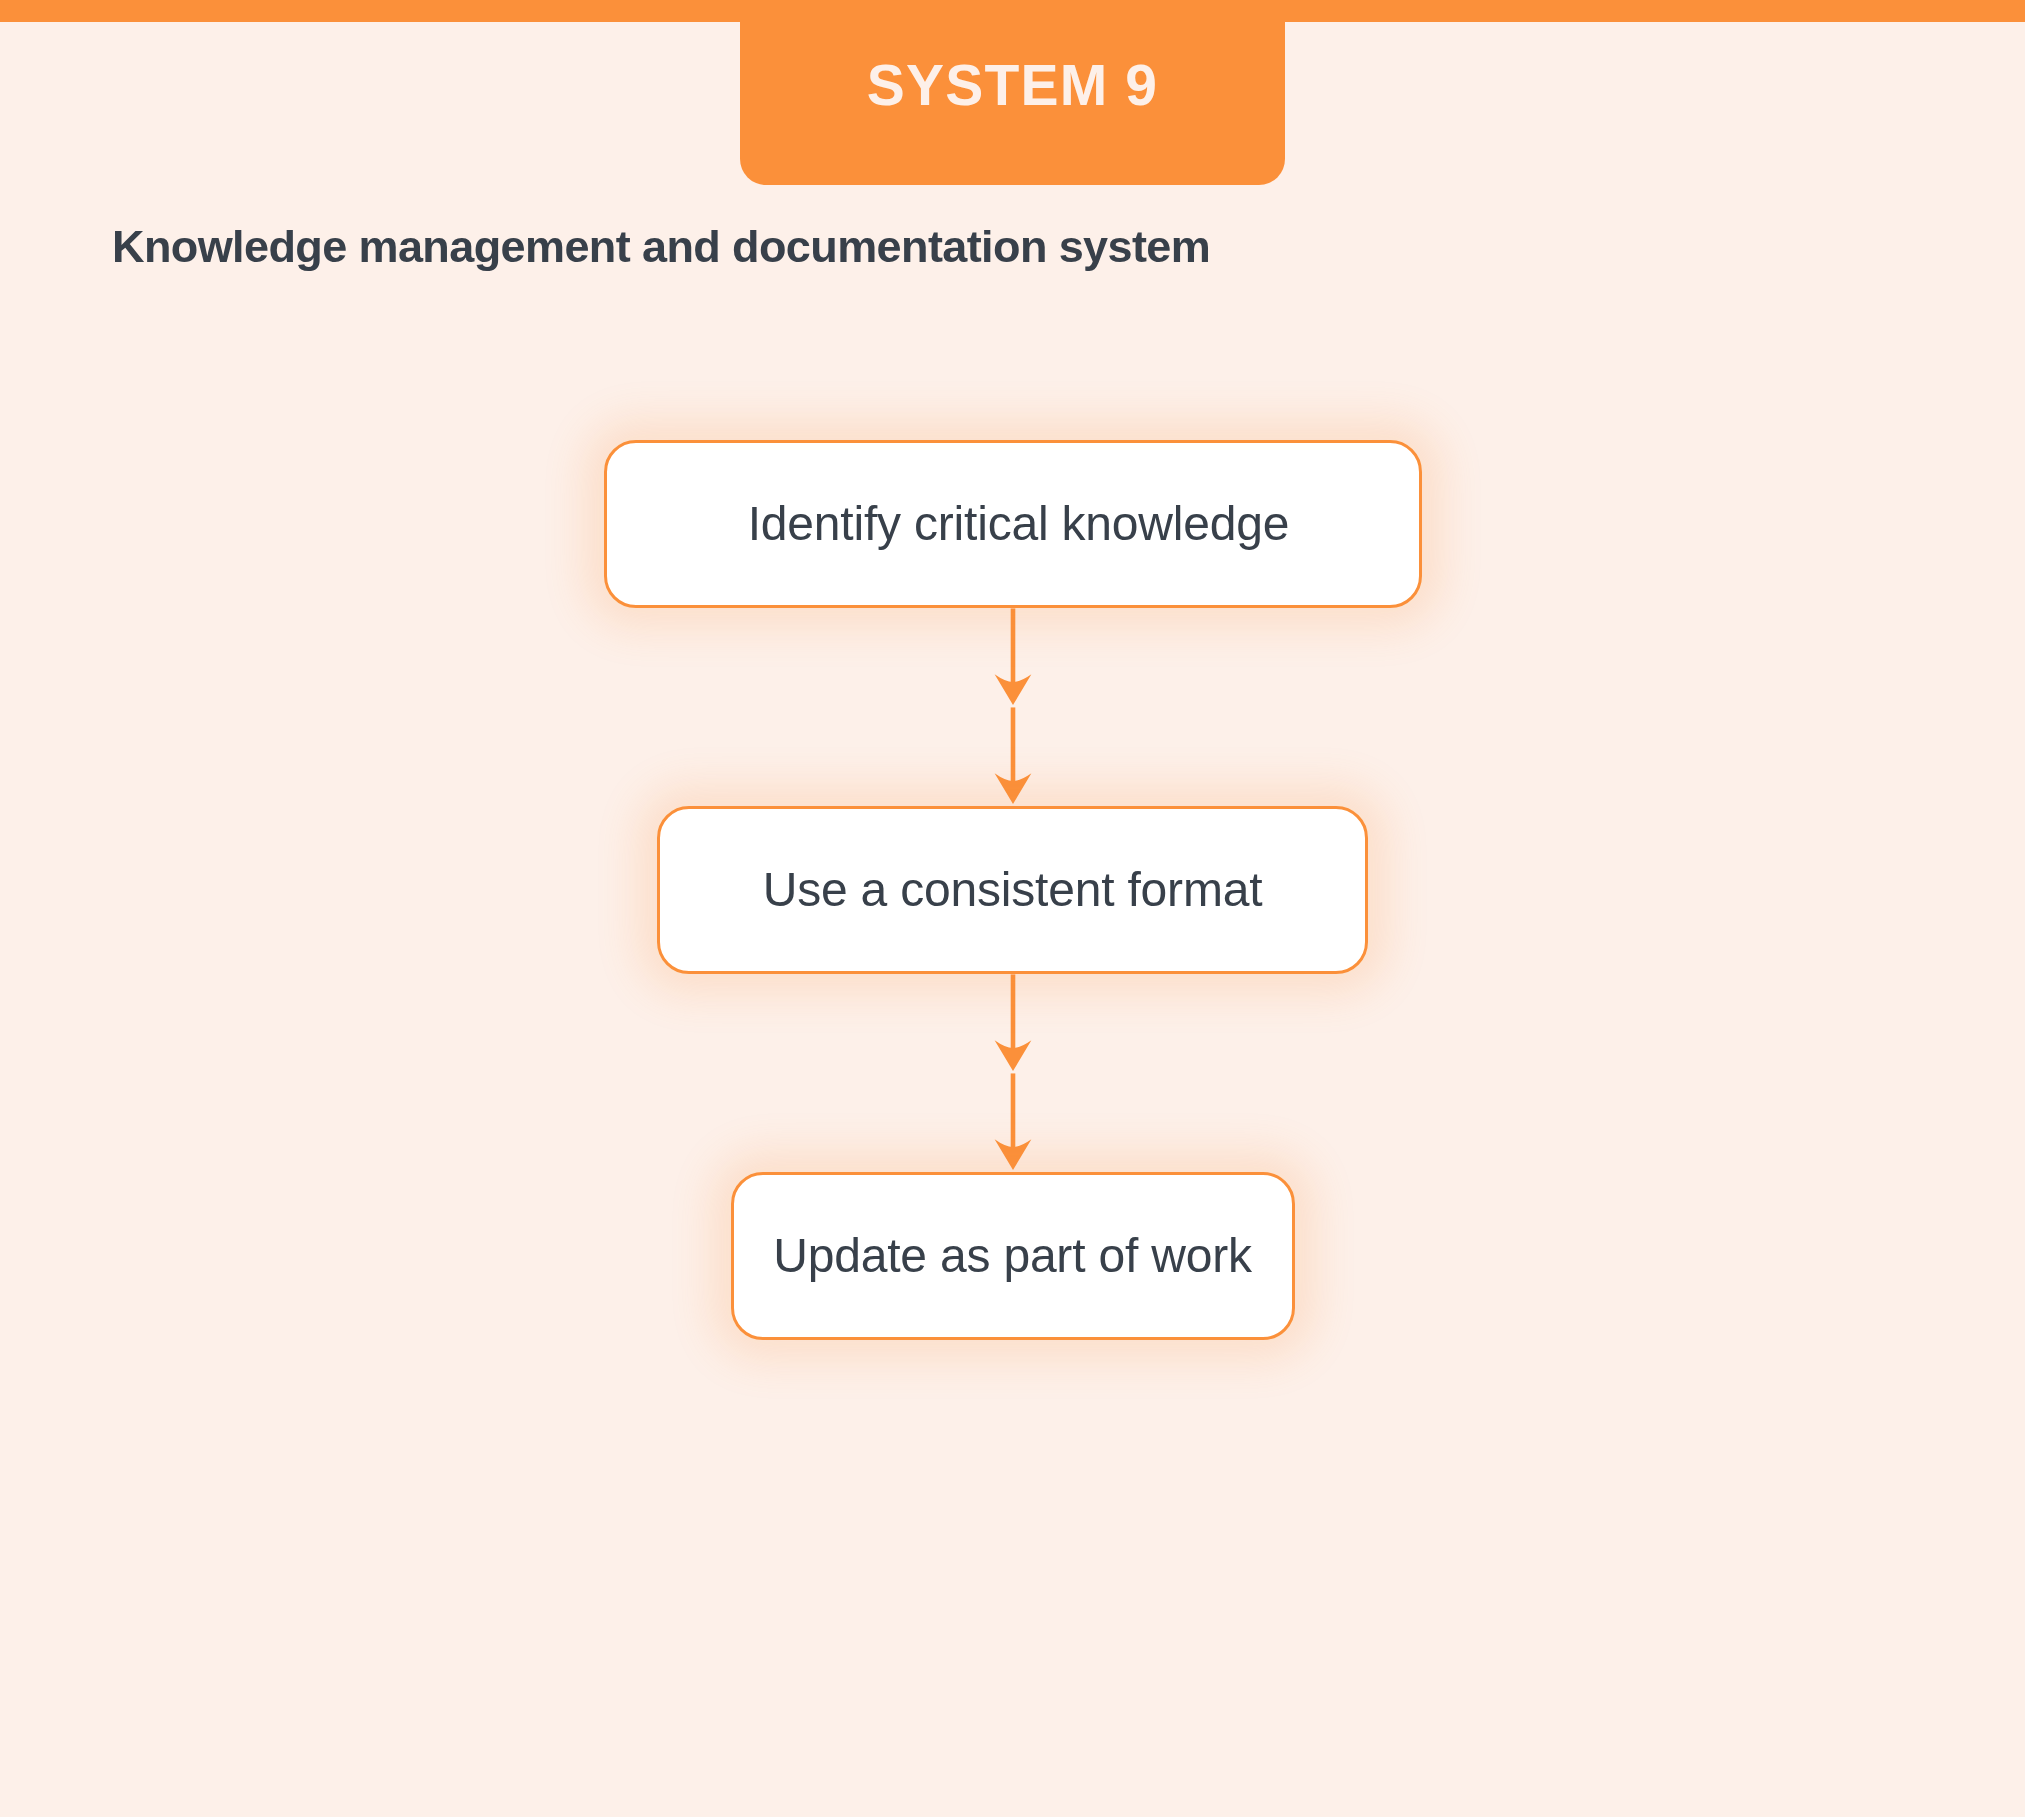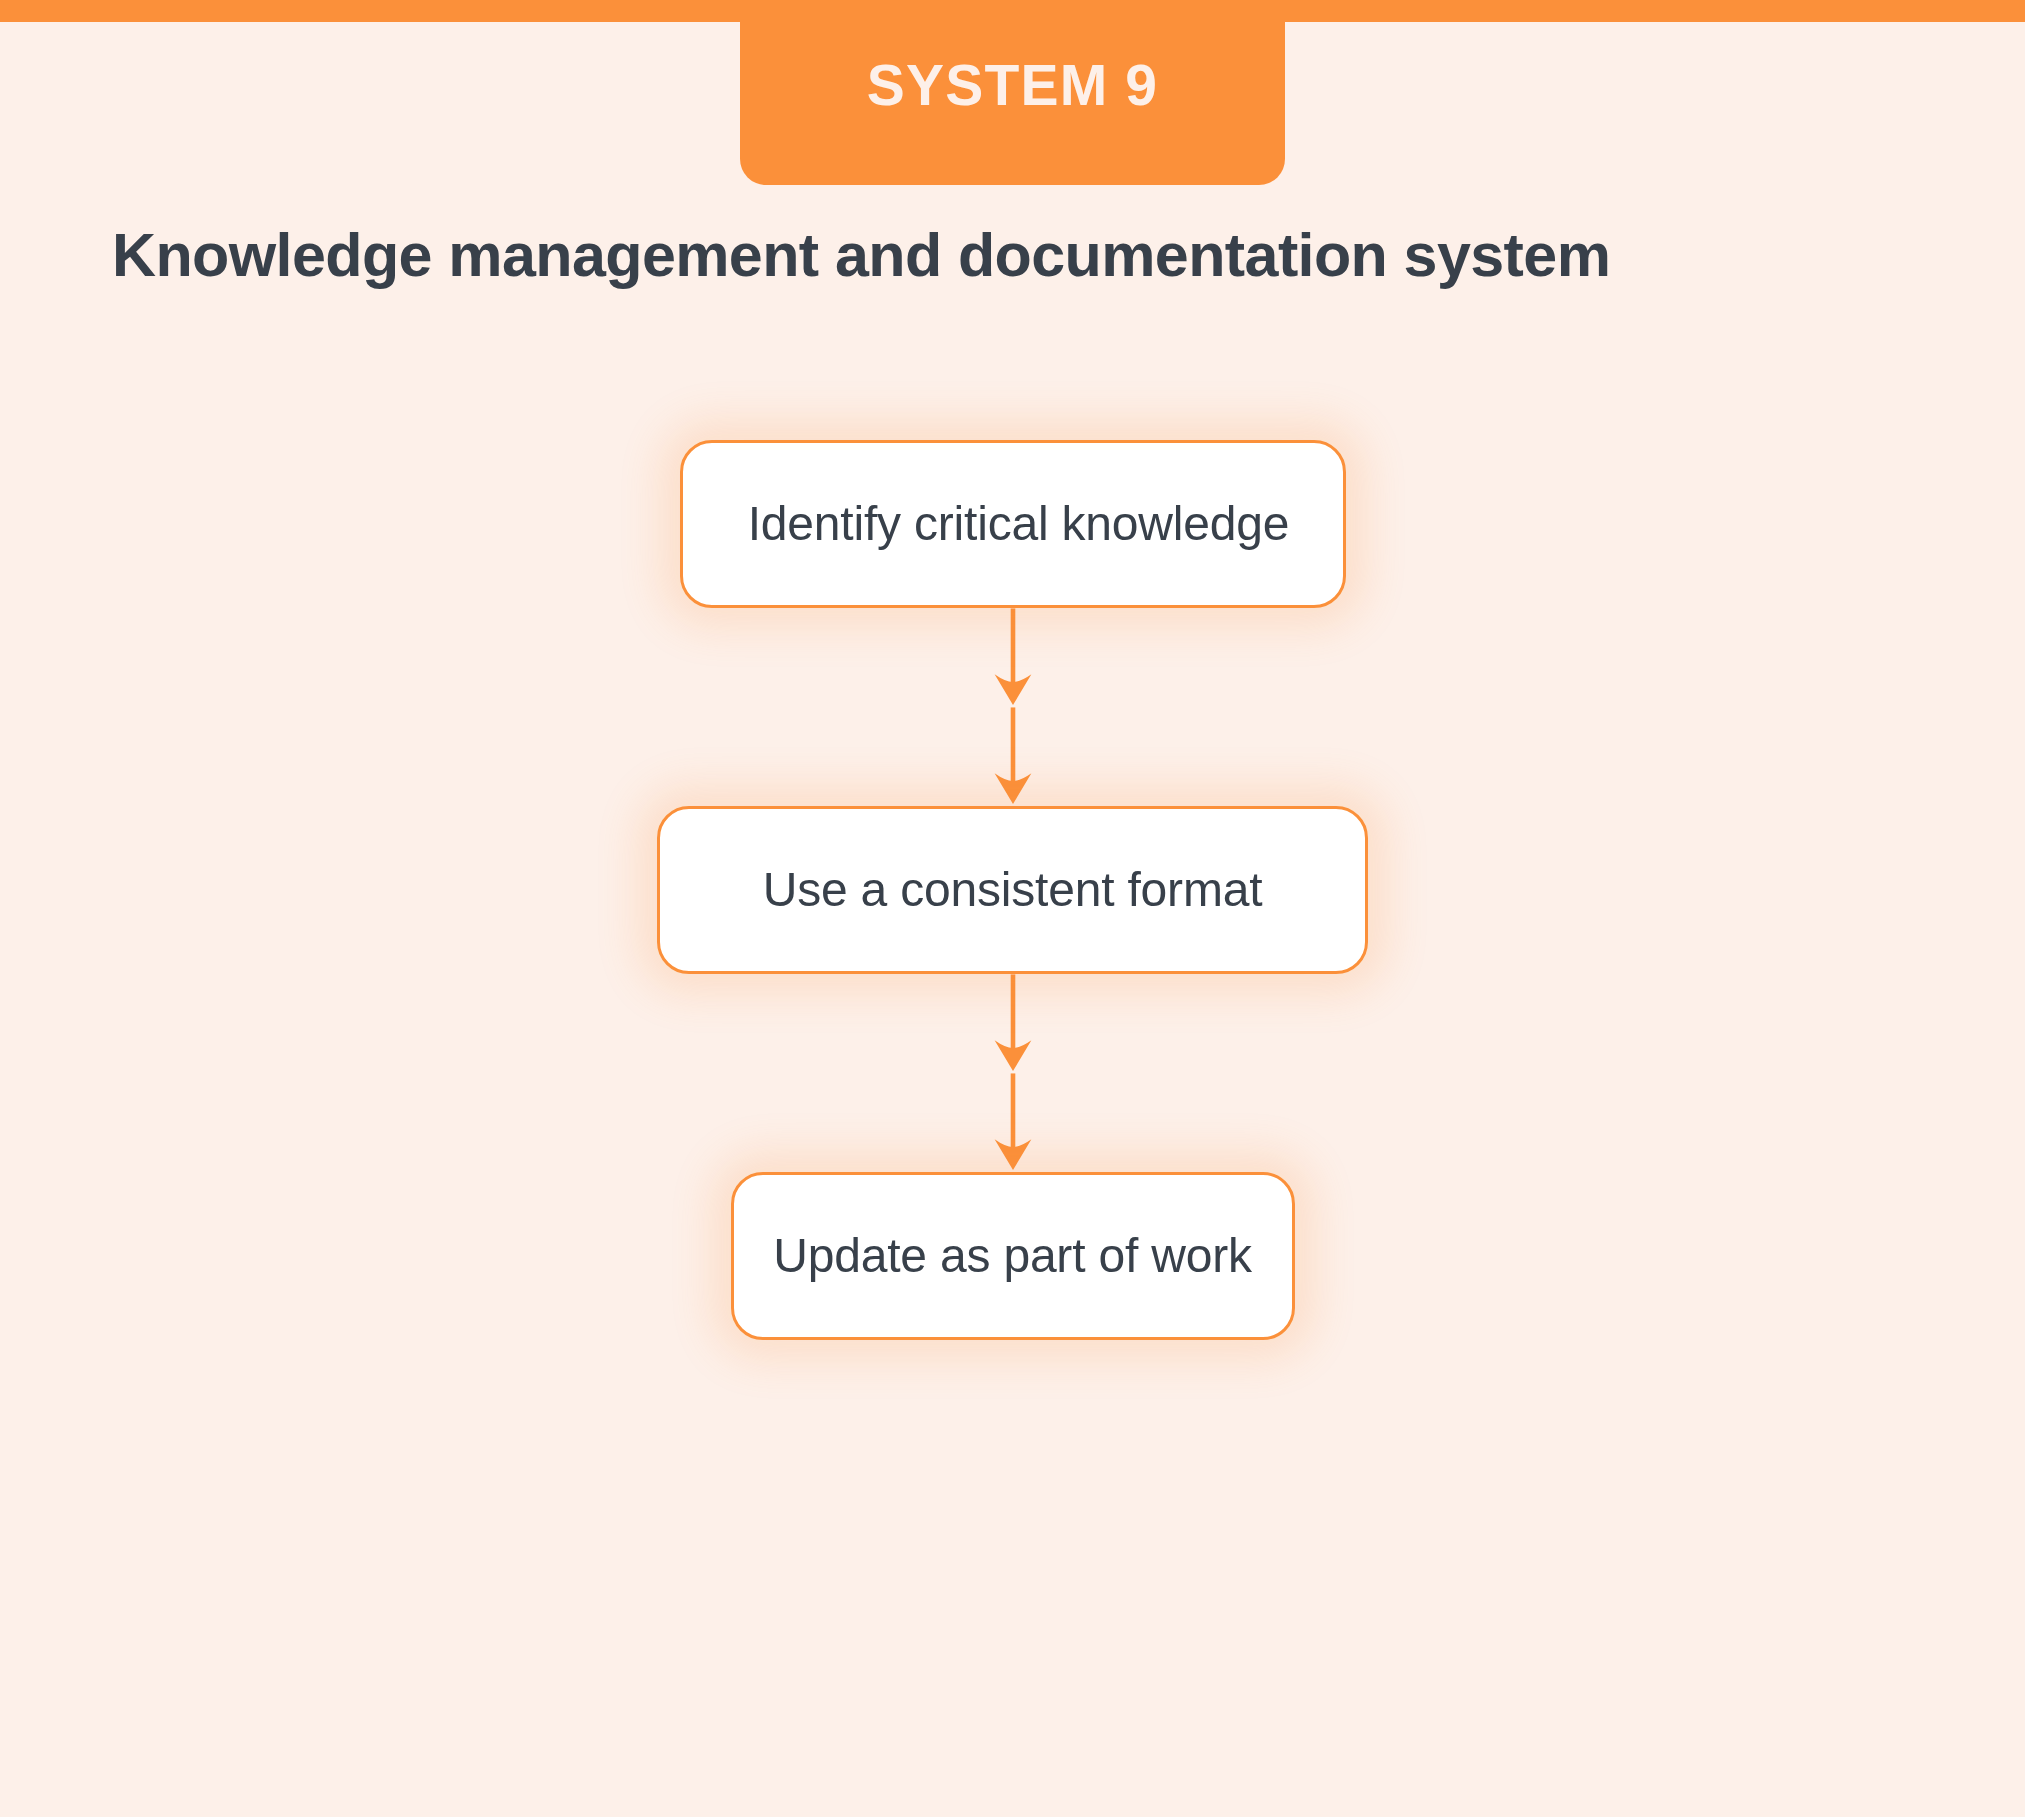--- a/index.html
+++ b/index.html
@@ -47,21 +47,21 @@
     line-height: 1;
     padding-bottom: 14px;
   }
 
   
   .page-title {
     position: absolute;
     top: 222px;
     left: 112px;
     width: 1808px;
-    font-size: 61px;
+    font-size: 45px;
     font-weight: bold;
     color: #38404a;
     letter-spacing: -0.6px;
     line-height: 1.1;
     white-space: nowrap;
   }
 
   
   .flow {
     position: absolute;
@@ -87,21 +87,21 @@
   }
 
   .node-label {
     font-size: 48px;
     color: #38404a;
     line-height: 1;
     white-space: nowrap;
     letter-spacing: -0.2px;
   }
 
-  .node.w1 { width: 666px; padding-left: 12px; }
+  .node.w1 { width: 818px; padding-left: 12px; }
   .node.w2 { width: 887px; }
   .node.w3 { width: 711px; }
   .node.w4 { width: 787px; }
   .node.w5 { width: 564px; }
 
   
   .connector {
     width: 46px;
     height: 99px;
     position: relative;

